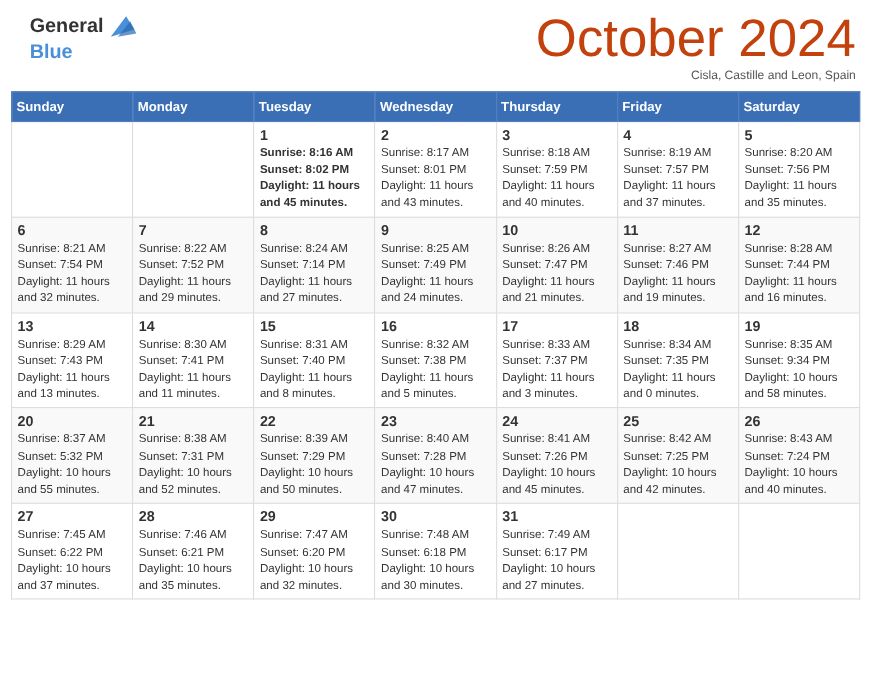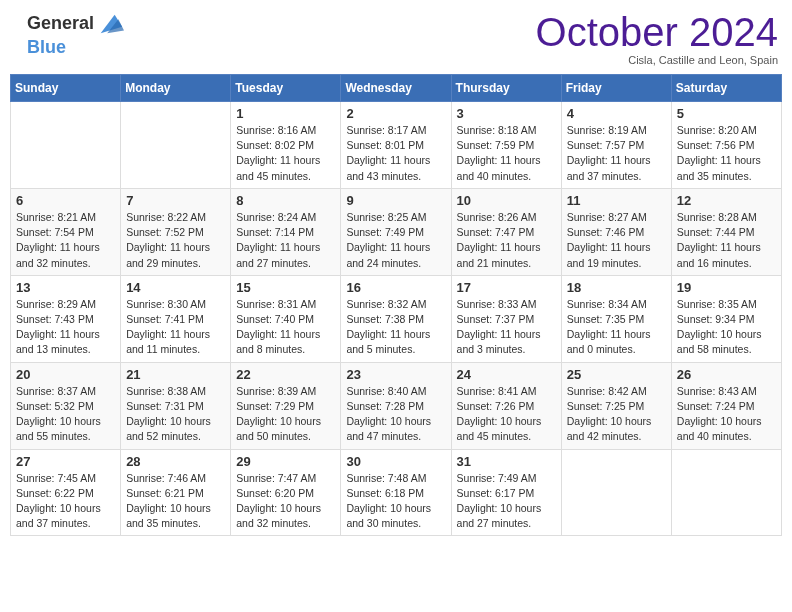--- a/index.html
+++ b/index.html
@@ -34,23 +34,23 @@
     }
     .logo-icon {
       width: 28px;
       height: 28px;
       margin-left: 2px;
     }
     .title-block {
       text-align: right;
     }
     .month-title {
-      font-size: 40px;
+      font-size: 48px;
       font-weight: 300;
-      color: #4c1d95;
+      color: #c2410c;
       line-height: 1.1;
     }
     .location {
       font-size: 11px;
       color: #555;
     }
     .calendar {
       width: 100%;
       border-collapse: collapse;
       border: 1px solid #ccc;
@@ -128,21 +128,21 @@
         <th>Friday</th>
         <th>Saturday</th>
       </tr>
   </thead>
   <tbody id="calendar-body">
   <tr>
         <td class="empty-cell"></td>
         <td class="empty-cell"></td>
         <td>
           <span class="day-num">1</span>
-          <div class="day-info" style="white-space: pre-line;">Sunrise: 8:16 AM
+          <div class="day-info" style="white-space: pre-line; font-weight: bold;">Sunrise: 8:16 AM
 Sunset: 8:02 PM
 Daylight: 11 hours and 45 minutes.</div>
         </td>
         <td>
           <span class="day-num">2</span>
           <div class="day-info" style="white-space: pre-line;">Sunrise: 8:17 AM
 Sunset: 8:01 PM
 Daylight: 11 hours and 43 minutes.</div>
         </td>
         <td>

